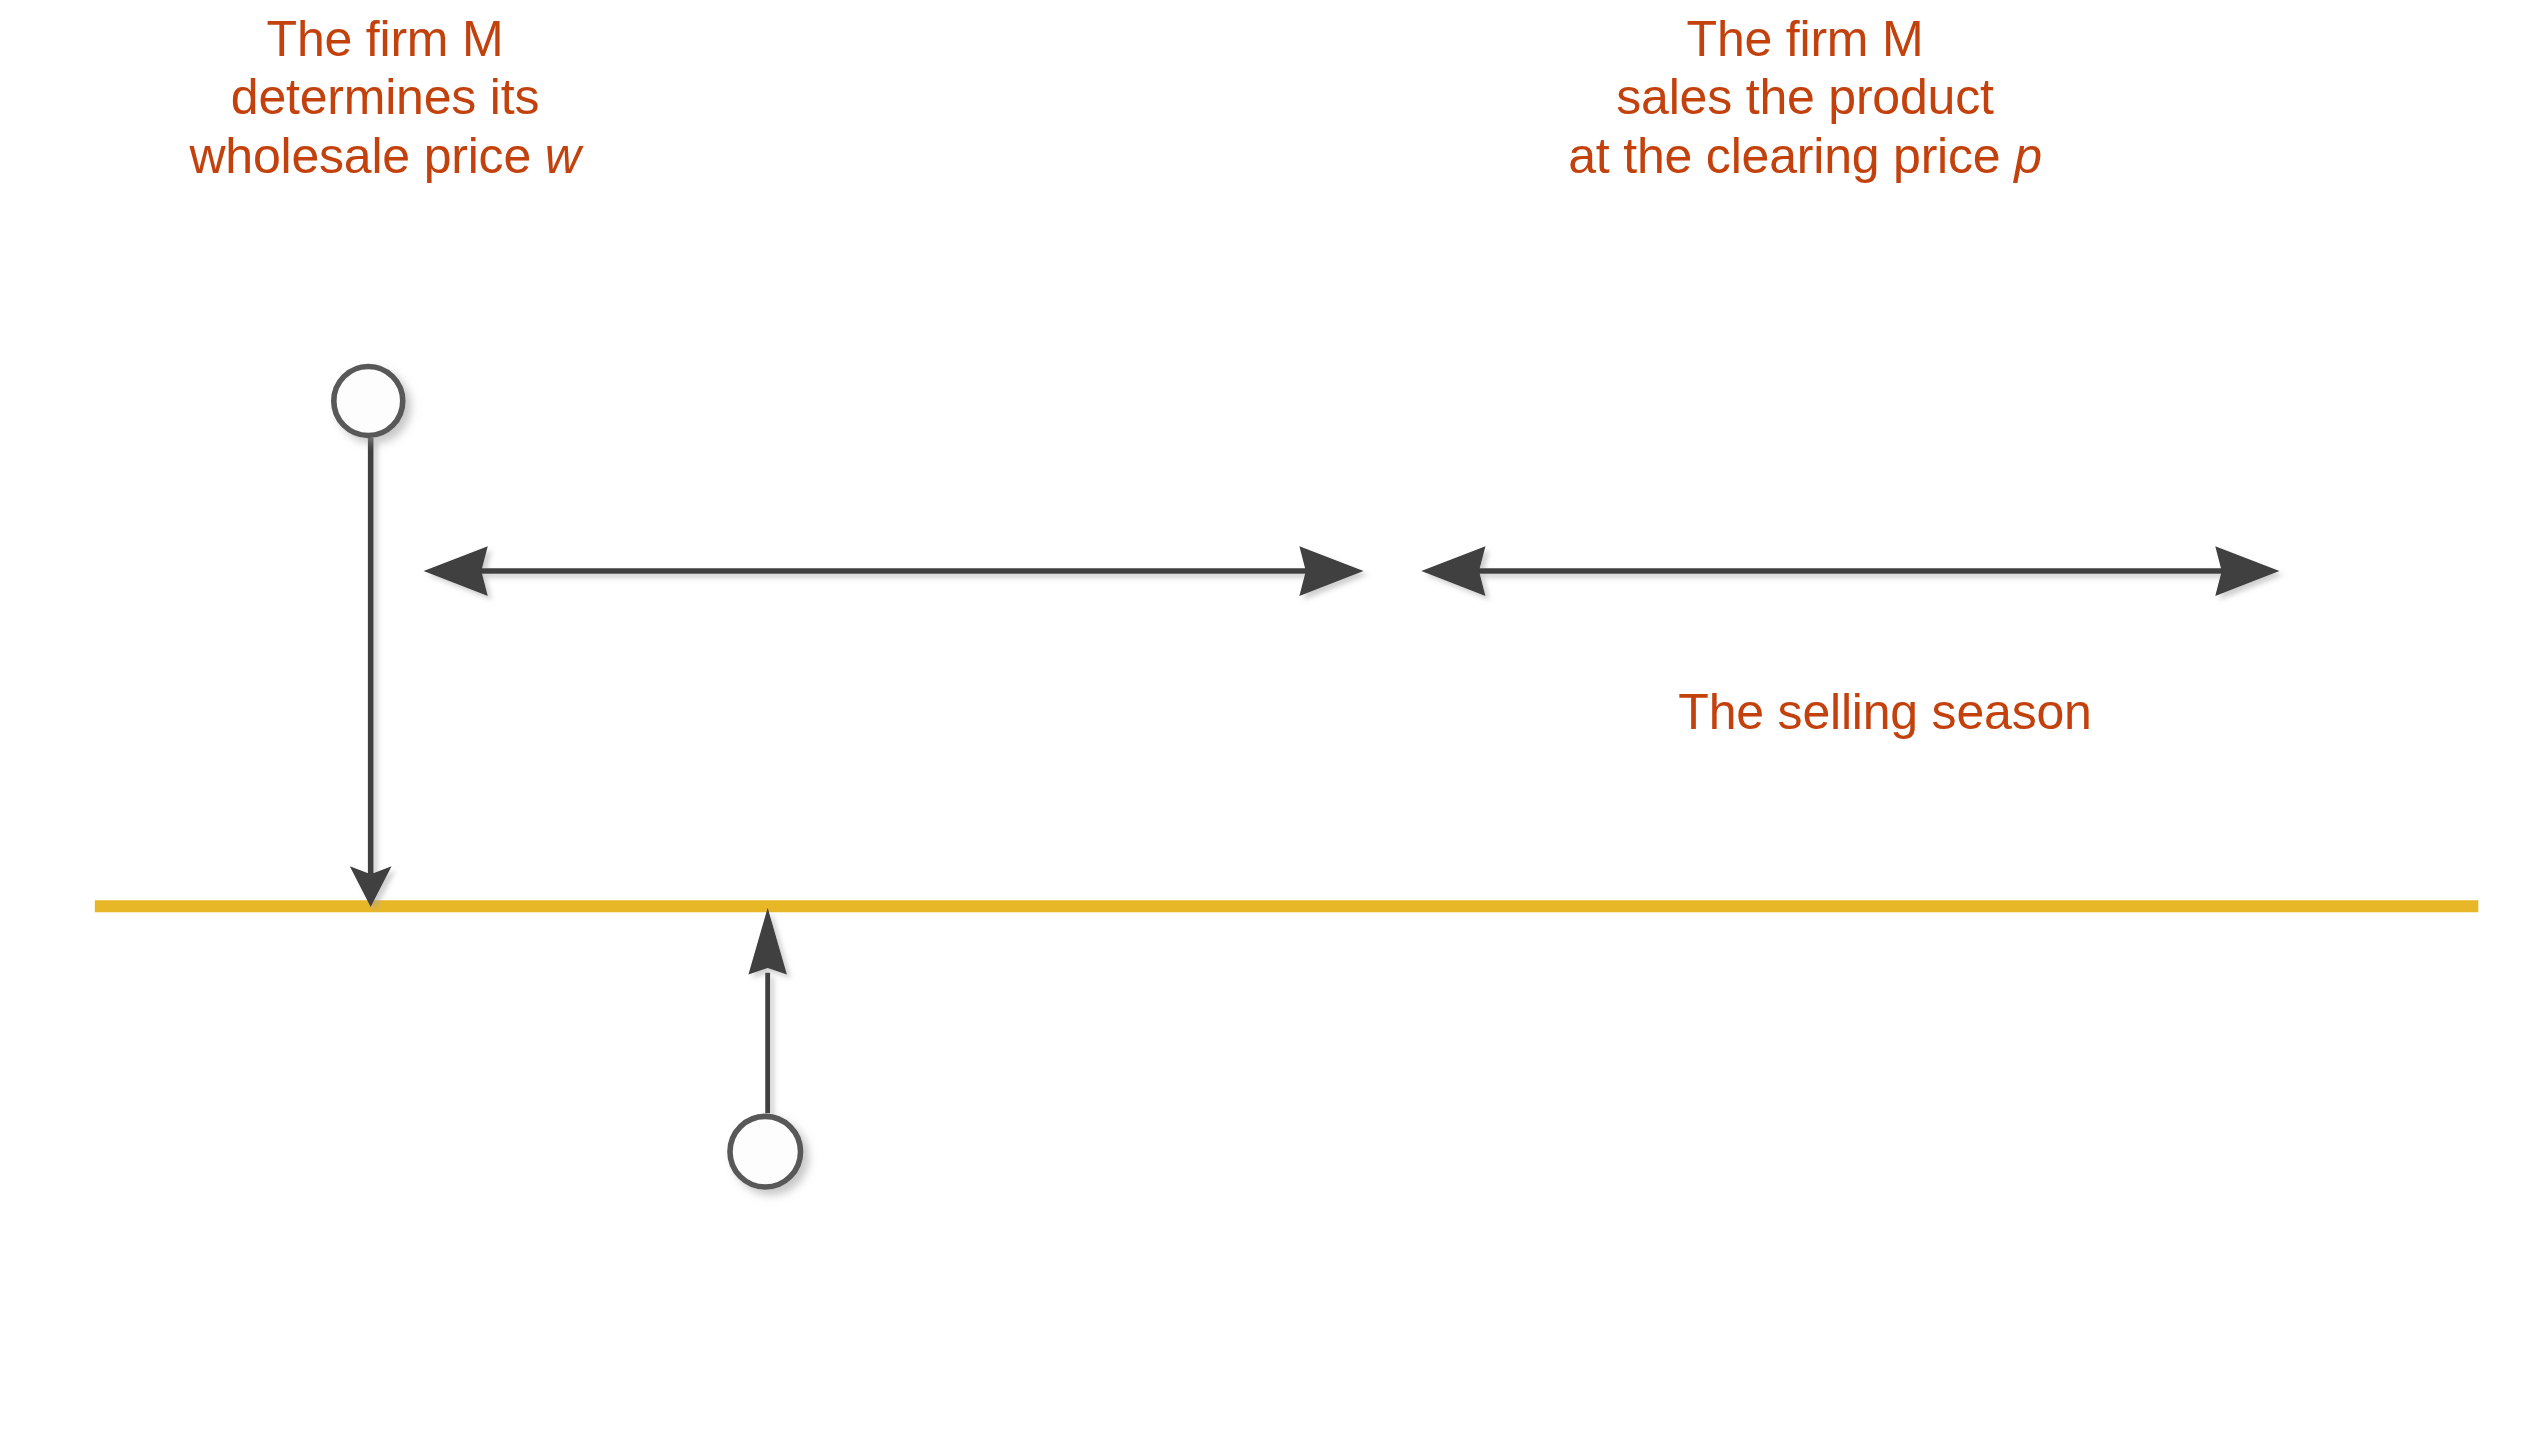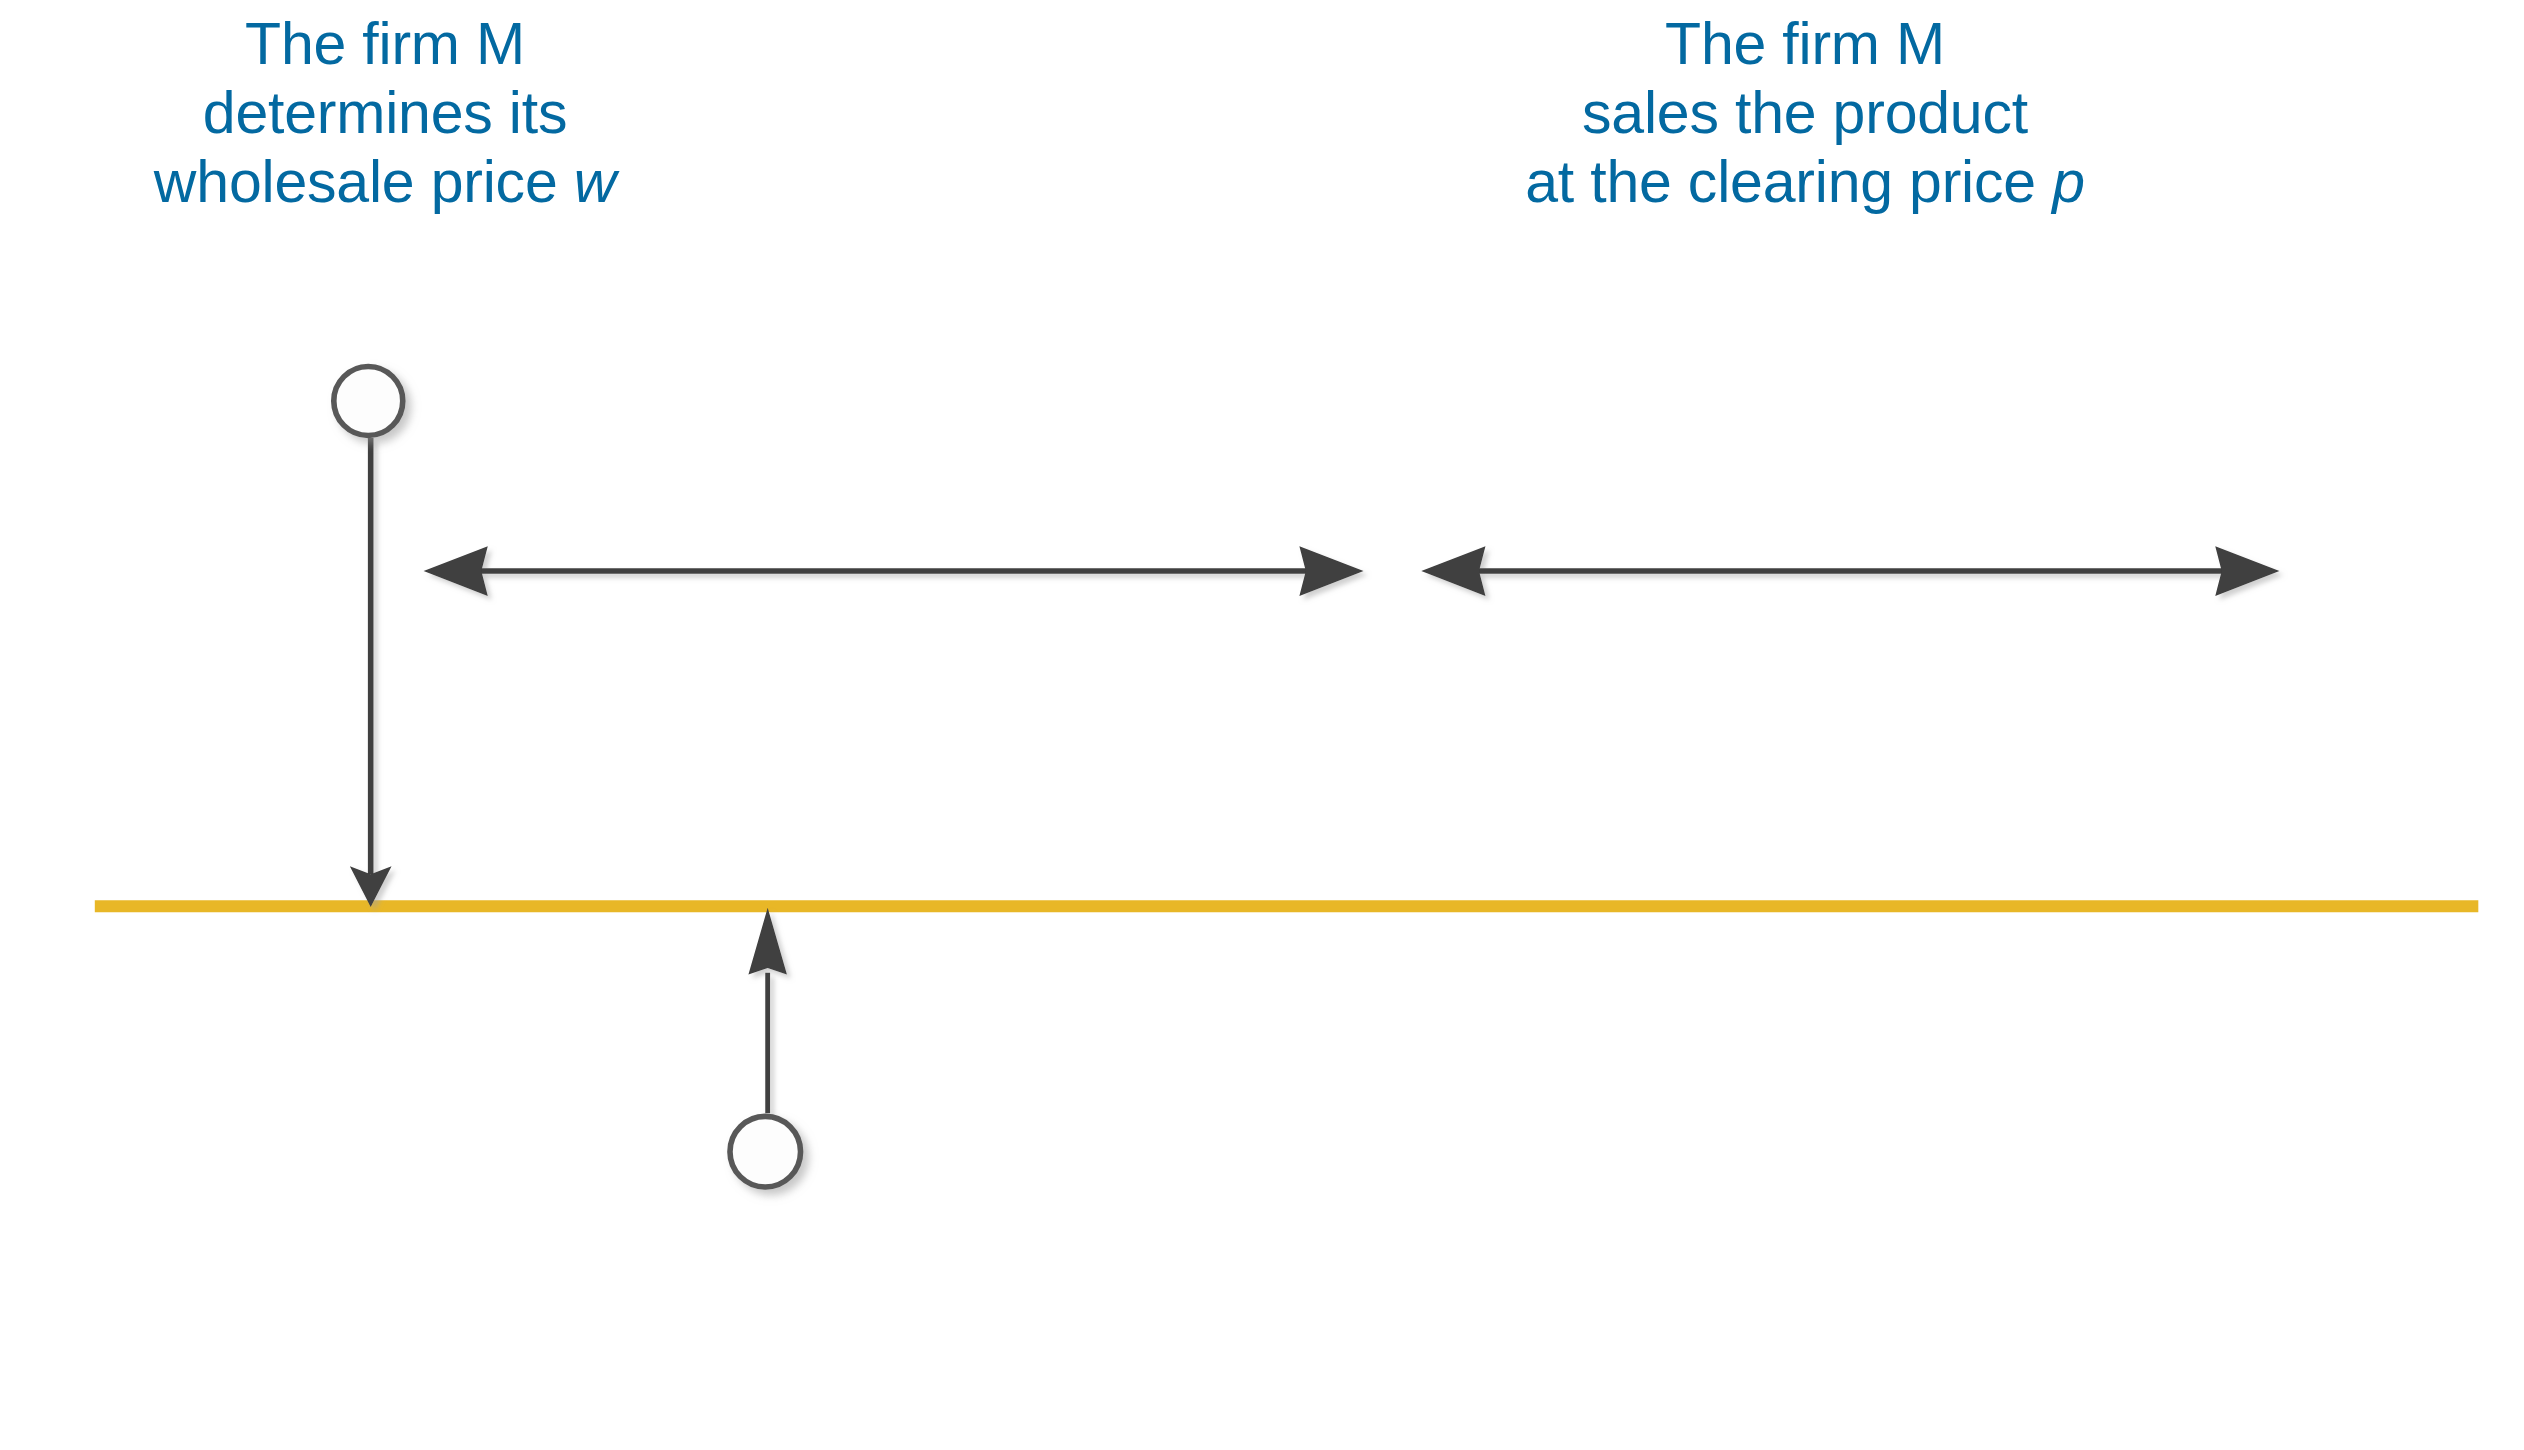--- a/index.html
+++ b/index.html
@@ -12,23 +12,23 @@
     width: 2525px;
     height: 1450px;
     background: #ffffff;
     font-family: "Liberation Sans", sans-serif;
     color: #231f20;
     overflow: hidden;
   }
   .txt {
     position: absolute;
     text-align: center;
-    font-size: 59px;
+    font-size: 50px;
     line-height: 1.17;
-    color: #0369a1;
+    color: #c2410c;
     white-space: pre-line;
     letter-spacing: -0.2px;
   }
   .txt .it { font-style: italic; }
   .txt sub {
     font-style: italic;
     font-size: 0.62em;
     vertical-align: baseline;
     position: relative;
     top: 0.22em;
@@ -56,20 +56,21 @@
   <div class="txt" id="label-top-left"><span>The firm M
 determines its
 wholesale price </span><span class="it">w</span></div>
 
   <div class="txt" id="label-top-right"><span>The firm M
 sales the product
 at the clearing price </span><span class="it">p</span></div>
 
 
 
+  <div class="txt" id="label-seg-right">The selling season</div>
 
   <svg class="layer" viewBox="0 0 3148 1808">
     <defs>
       <filter id="softshadow" x="-60%" y="-60%" width="240%" height="240%">
         <feDropShadow dx="7" dy="7" stdDeviation="5" flood-color="#9a9a9a" flood-opacity="0.55"></feDropShadow>
       </filter>
       <filter id="tinyshadow" x="-60%" y="-60%" width="240%" height="240%">
         <feDropShadow dx="5" dy="5" stdDeviation="3.5" flood-color="#a0a0a0" flood-opacity="0.5"></feDropShadow>
       </filter>
     </defs>

